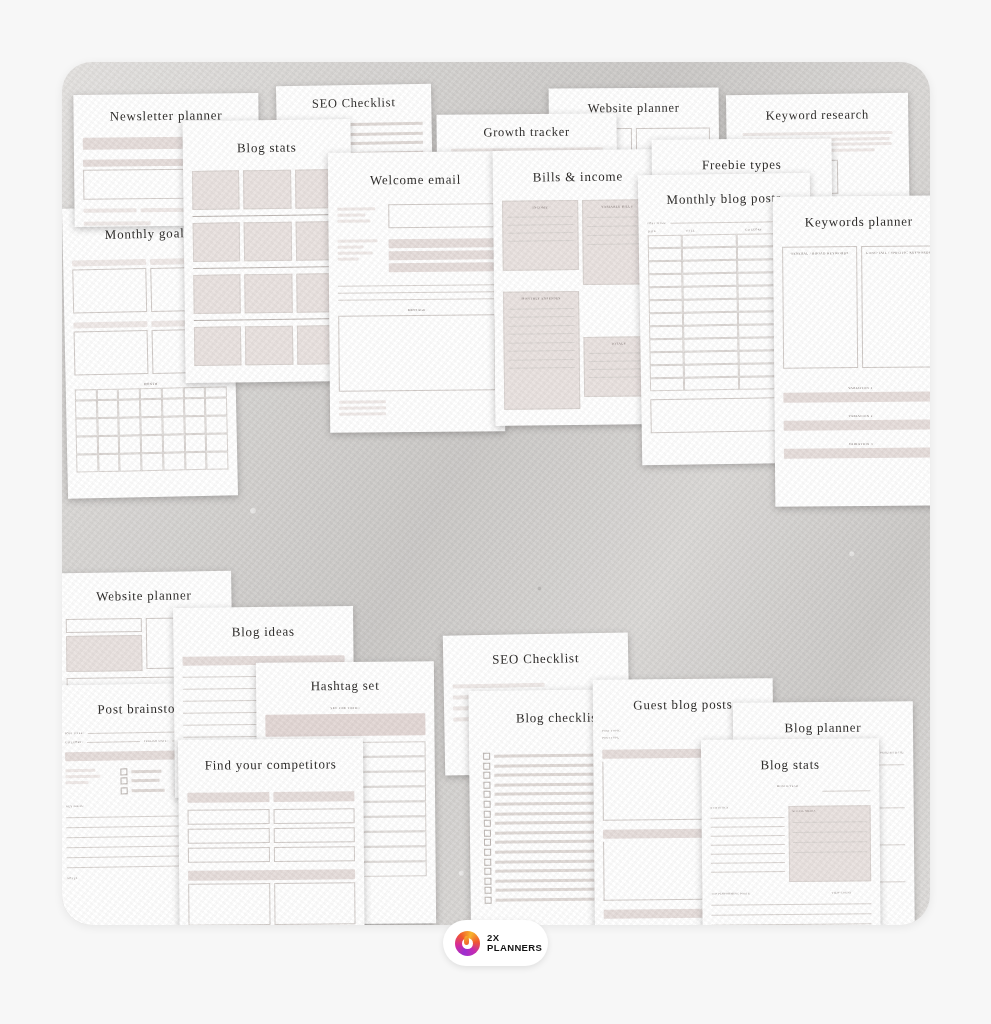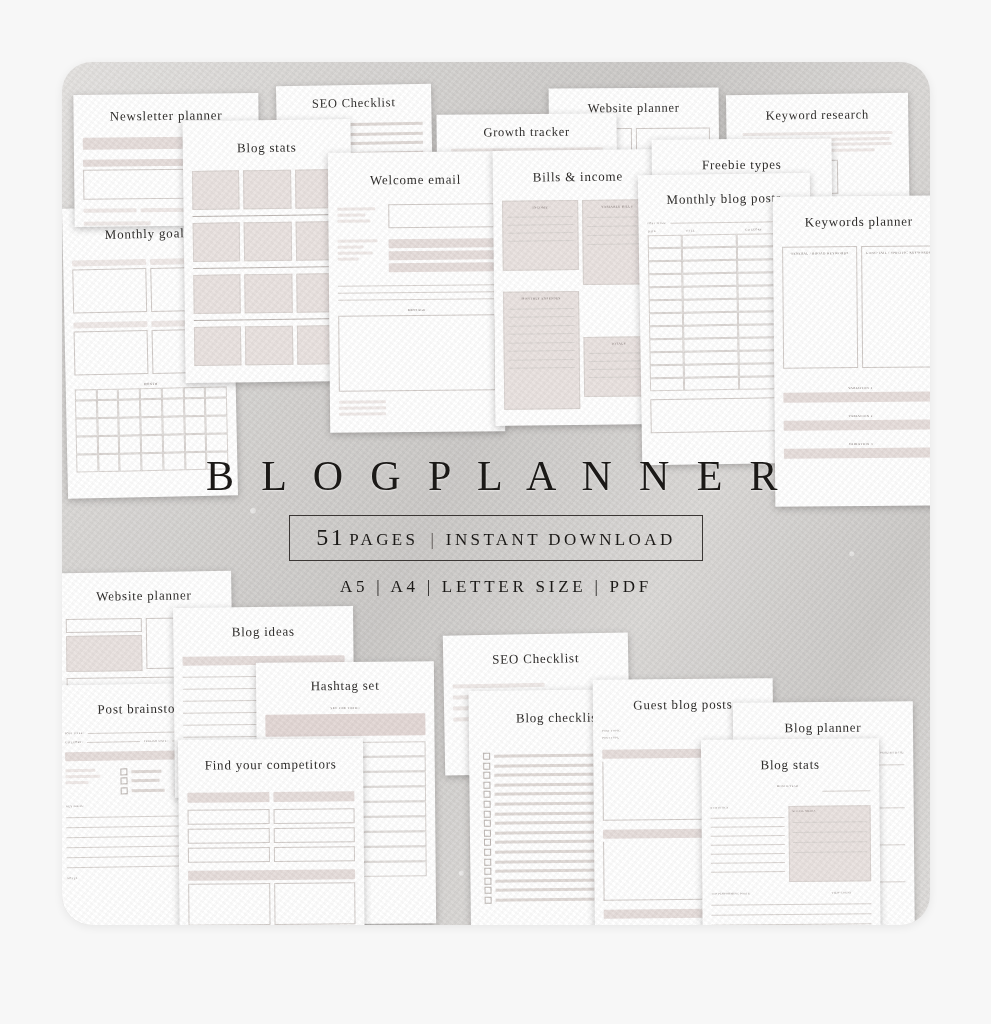--- a/index.html
+++ b/index.html
@@ -768,25 +768,22 @@
             <div class="ln" style="margin:9px 0"></div>
           <div class="ln" style="margin:9px 0"></div>
 
         </div>
 
       </div>
     </div>
 
   </div>
 
-  <div class="headline">
-    <div class="h-main">B L O G   P L A N N E R</div>
-    <div class="h-box">
-      <span class="num">51</span>
-      <span class="pg">PAGES</span>
-      <span class="sep">|</span>
-      <span class="pg">INSTANT DOWNLOAD</span>
-    </div>
-    <div class="h-sub">A5 | A4 | LETTER SIZE | PDF</div>
+
+  <div class="badge">
+    <div class="ring"></div>
+    <div class="txt">
+      <div>2X</div>
+      <div>PLANNERS</div>
+    </div>
   </div>
 
-
 </div>
 
 </body></html>

